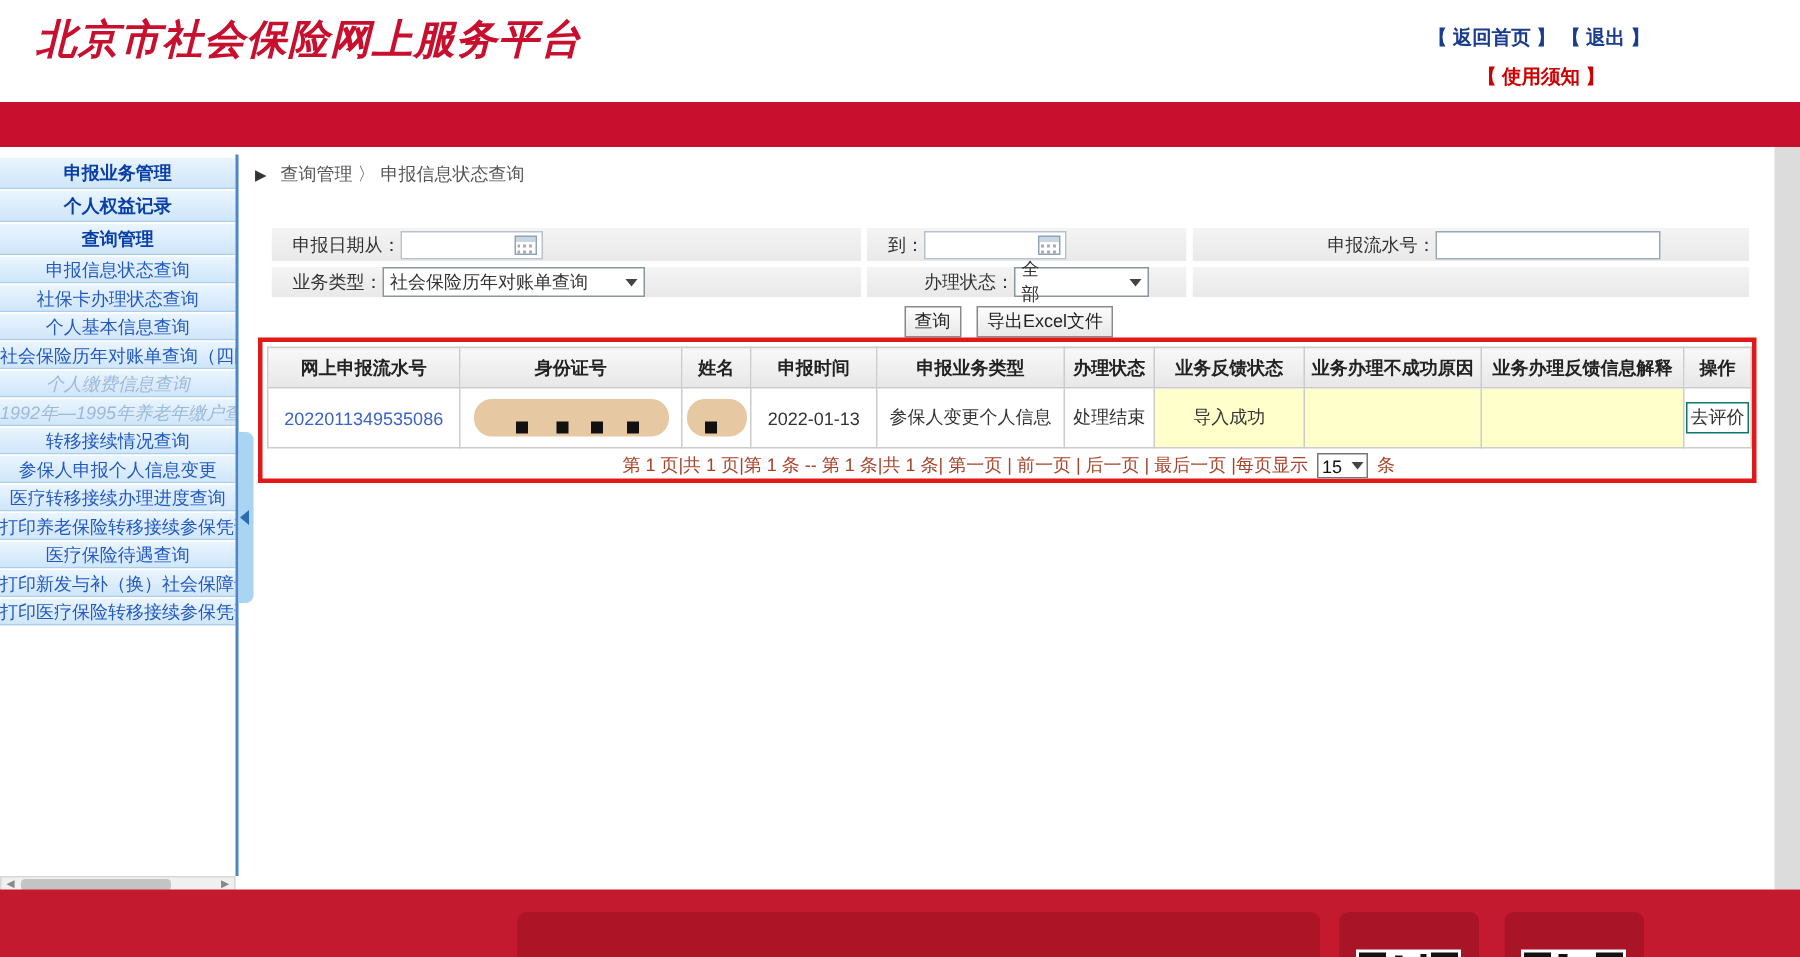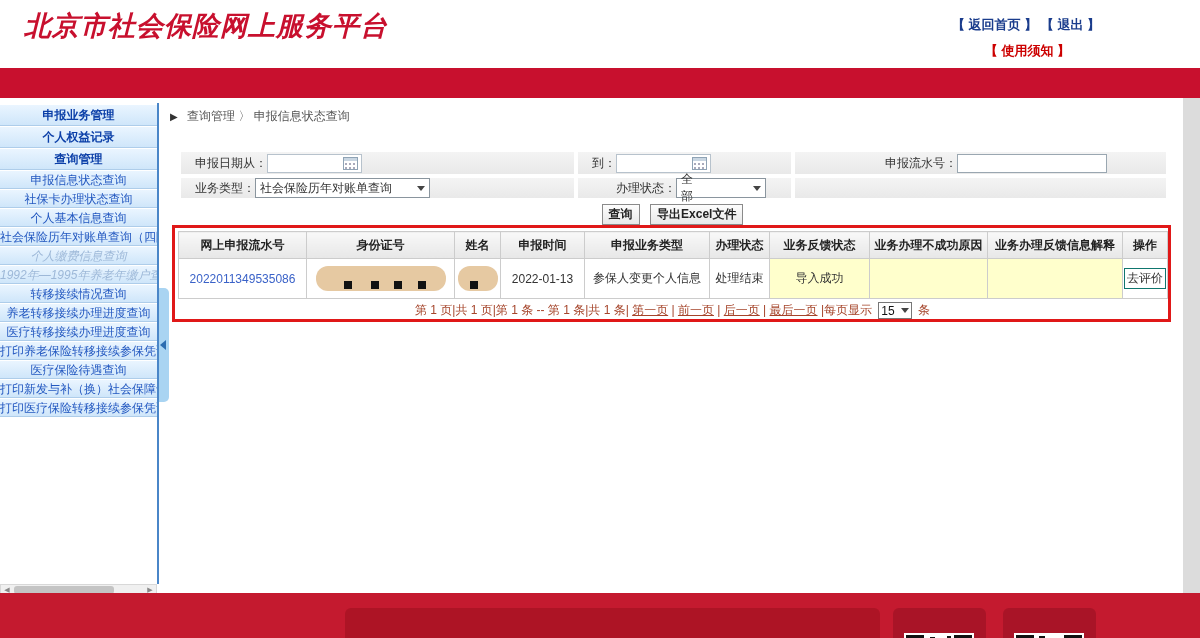--- a/index.html
+++ b/index.html
@@ -56,41 +56,41 @@
       repeating-linear-gradient(to right, #aab 0 2px, transparent 2px 4px) 1px 5px / 11px 2px no-repeat,
       repeating-linear-gradient(to right, #aab 0 2px, transparent 2px 4px) 1px 9px / 11px 2px no-repeat, #fff; }
   .fake-select { display: inline-flex; align-items: center; justify-content: space-between;
     height: 20px; border: 1px solid #8a959e; background: #fff; font-size: 12px; padding: 0 4px; cursor: pointer; }
   .sel-arrow { width: 0; height: 0; border-left: 4px solid transparent; border-right: 4px solid transparent;
     border-top: 5px solid #444; margin-left: 6px; }
 
   
   .btn-row { left: 178px; top: 204px; width: 989px; text-align: center; }
   .ui-btn { display: inline-block; font-size: 12px; color: #222; background: linear-gradient(#fdfdfd, #e8e8e8);
-    border: 1px solid #8a8a8a; padding: 1px 6px; margin: 0 3px; cursor: pointer; font-weight: bold; }
+    border: 1px solid #8a8a8a; padding: 1px 6px; margin: 0 3px; cursor: pointer; }
 
   
   .annotation-box { left: 172px; top: 225px; width: 999px; height: 97px; border: 3px solid #e01818; }
 
   
   .results { left: 178px; top: 231px; width: 989px; border-collapse: collapse; table-layout: fixed; font-size: 12px; }
   .results th { background: linear-gradient(#f8f8f8, #e7e7e7); border: 1px solid #ccc; color: #222;
     font-weight: bold; height: 27px; text-align: center; overflow: hidden; white-space: nowrap; font-family: Liberation Mono, monospace; }
   .results td { border: 1px solid #ccc; height: 40px; text-align: center; color: #333; background: #fff;
     overflow: hidden; white-space: nowrap; }
   .results td.yellow { background: #ffffcc; }
   .serial-link { color: #3a62c8; text-decoration: none; cursor: pointer; }
   .redact { display: inline-block; position: relative; background: #e6c9a2; border-radius: 12px; height: 25px; vertical-align: middle; }
   .redact i { position: absolute; bottom: 2px; width: 8px; height: 8px; background: #111; }
   .eval-btn { display: inline-block; border: 1px solid #0f766e; background: #fff; color: #333;
     font-size: 12px; padding: 1px 2px; cursor: pointer; }
 
   
   .pagination { left: 178px; top: 302px; width: 989px; text-align: center; font-size: 12px; color: #a5442a; }
-  .pagination .plink { cursor: pointer; text-decoration: underline; }
+  .pagination .plink { cursor: pointer; }
   .pp-select { display: inline-flex; align-items: center; border: 1px solid #777; background: #fff; color: #111;
     height: 17px; padding: 0 2px; margin: 0 3px; cursor: pointer; vertical-align: middle; }
 
   
   .footer { left: 0; top: 593px; width: 1200px; height: 45px; background: #c41a2f; overflow: hidden; }
   .footer-panel { position: absolute; left: 345px; top: 15px; width: 535px; height: 40px;
     background: #ad1425; border-radius: 6px 6px 0 0; }
   .qr-panel { position: absolute; top: 15px; width: 93px; height: 40px; background: #a91427; border-radius: 6px 6px 0 0; }
   .qr-panel.q1 { left: 893px; } .qr-panel.q2 { left: 1003px; }
   .qr { position: absolute; left: 11px; top: 25px; width: 70px; height: 70px; background: #fff; }
@@ -113,21 +113,21 @@
     <div class="side-sec">申报业务管理</div>
     <div class="side-sec">个人权益记录</div>
     <div class="side-sec">查询管理</div>
     <div class="side-item">申报信息状态查询</div>
     <div class="side-item">社保卡办理状态查询</div>
     <div class="side-item">个人基本信息查询</div>
     <div class="side-item">社会保险历年对账单查询（四险）</div>
     <div class="side-item dim">个人缴费信息查询</div>
     <div class="side-item dim">1992年—1995年养老年缴户查询</div>
     <div class="side-item">转移接续情况查询</div>
-    <div class="side-item">养老转移接续办理进度查询</div>
+    <div class="side-item">参保人申报个人信息变更</div>
     <div class="side-item">医疗转移接续办理进度查询</div>
     <div class="side-item">打印养老保险转移接续参保凭证</div>
     <div class="side-item">医疗保险待遇查询</div>
     <div class="side-item">打印新发与补（换）社会保障卡领取凭证</div>
     <div class="side-item">打印医疗保险转移接续参保凭证</div>
   </div>
   <div class="abs side-divider"></div>
   <div class="abs collapse-handle">
     <span class="tri"></span>
   </div>

